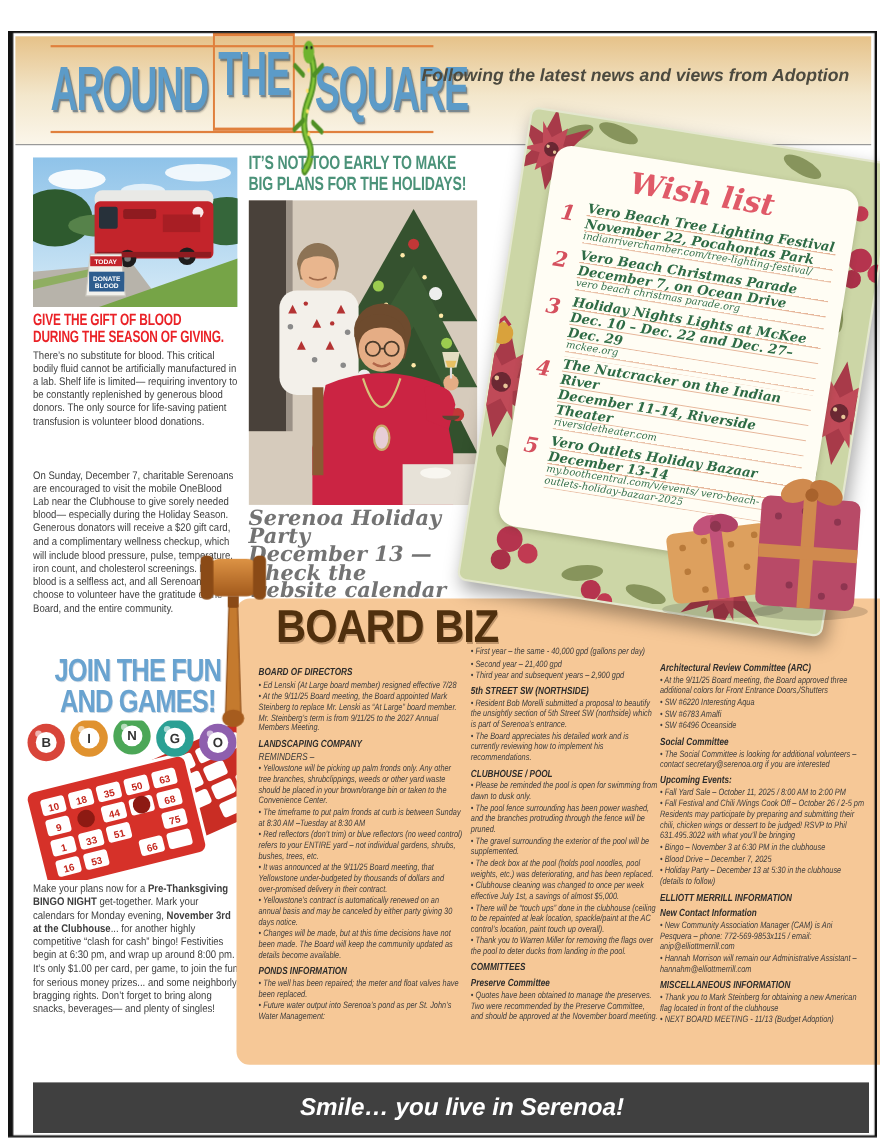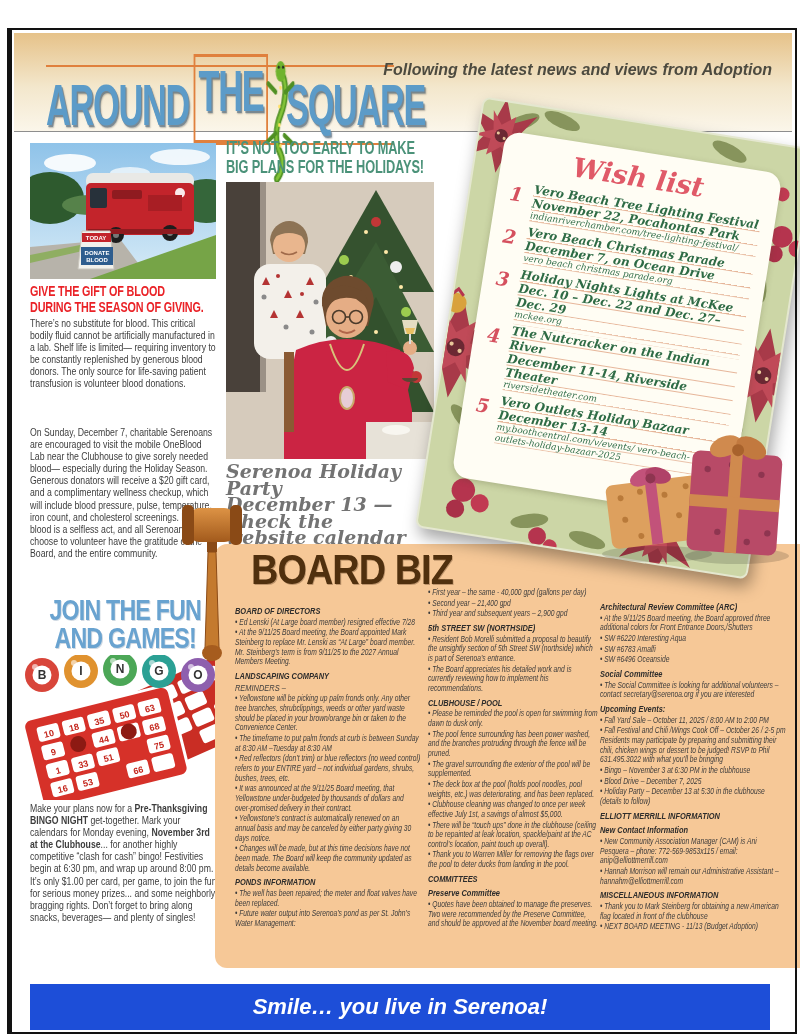--- a/index.html
+++ b/index.html
@@ -6,21 +6,21 @@
   .page{position:relative;width:800px;height:1035px;background:#ffffff;overflow:hidden;
         font-family:"Liberation Sans",sans-serif;}
   .abs{position:absolute;}
   .frame{position:absolute;left:7px;top:28px;right:3px;bottom:1px;
          border:2px solid #121212;border-left-width:5px;pointer-events:none;z-index:50;}
   
   .band{position:absolute;left:14px;top:33px;right:8px;height:98px;
         background:linear-gradient(#e6c289,#f3e7cc 55%,#fbf6ea);
         border-bottom:1px solid #8e8e8e;}
   .logo{position:absolute;left:32px;top:8px;width:348px;height:76px;
-        border-top:2px solid #e0803d;border-bottom:2px solid #e0803d;margin-top:24px;}
+        border-top:2px solid #e0803d;border-bottom:2px solid #e0803d;}
   .logo-inner{display:flex;align-items:center;height:100%;width:580px;
         transform:scaleX(.6);transform-origin:0 50%;}
   .lg-word,.lg-the{font-weight:bold;font-size:57px;letter-spacing:-2px;color:#5c9bc8;
         text-shadow:2px 2px 0 rgba(43,82,117,.45),3px 3px 2px rgba(0,0,0,.25);
         line-height:1;white-space:nowrap;}
   .lg-the{border:3px solid #e0803d;padding:6px 5px 20px 5px;margin:0 8px;position:relative;top:-7px;}
   .gecko{position:relative;width:58px;margin:0 -20px 0 -16px;top:20px;z-index:2;}
   .tagline{position:absolute;right:20px;top:28px;width:400px;text-align:right;
         font-size:16px;font-weight:bold;font-style:italic;color:#4c4a3f;}
   
@@ -76,22 +76,22 @@
   .bb-col{position:absolute;transform:scaleX(.8);transform-origin:0 0;}
   .bb-col1{left:20px;top:58px;width:232px;}
   .bb-col2{left:213px;top:44px;width:213px;}
   .bb-col3{left:385px;top:54px;width:232px;}
   .bb-line{font-style:italic;font-size:8.4px;line-height:1.15;color:#3d3c3c;margin-bottom:1px;}
   .t-b::before{content:"• ";}
   .t-h{font-weight:bold;font-size:9.3px;margin-top:4px;color:#2e2d2c;}
   .t-h2{font-weight:bold;font-size:9.3px;margin-top:4px;color:#2e2d2c;}
   .t-sub{font-size:9.3px;}
   
-  .footer{left:30px;top:984px;width:740px;height:46px;background:#1d4ed8;color:#ffffff;
-         text-align:center;line-height:46px;font-size:22px;font-weight:bold;font-style:italic;}
+  .footer{left:30px;top:984px;width:740px;height:46px;background:#404040;color:#ffffff;
+         text-align:center;line-height:46px;font-size:22px;font-weight:bold;font-style:italic;padding-left:20px;}
 </style>
 </head>
 <body>
 
 <div class="page">
 
   <div class="band">
     <div class="logo">
       <div class="logo-inner">
         <span class="lg-word">AROUND</span>

